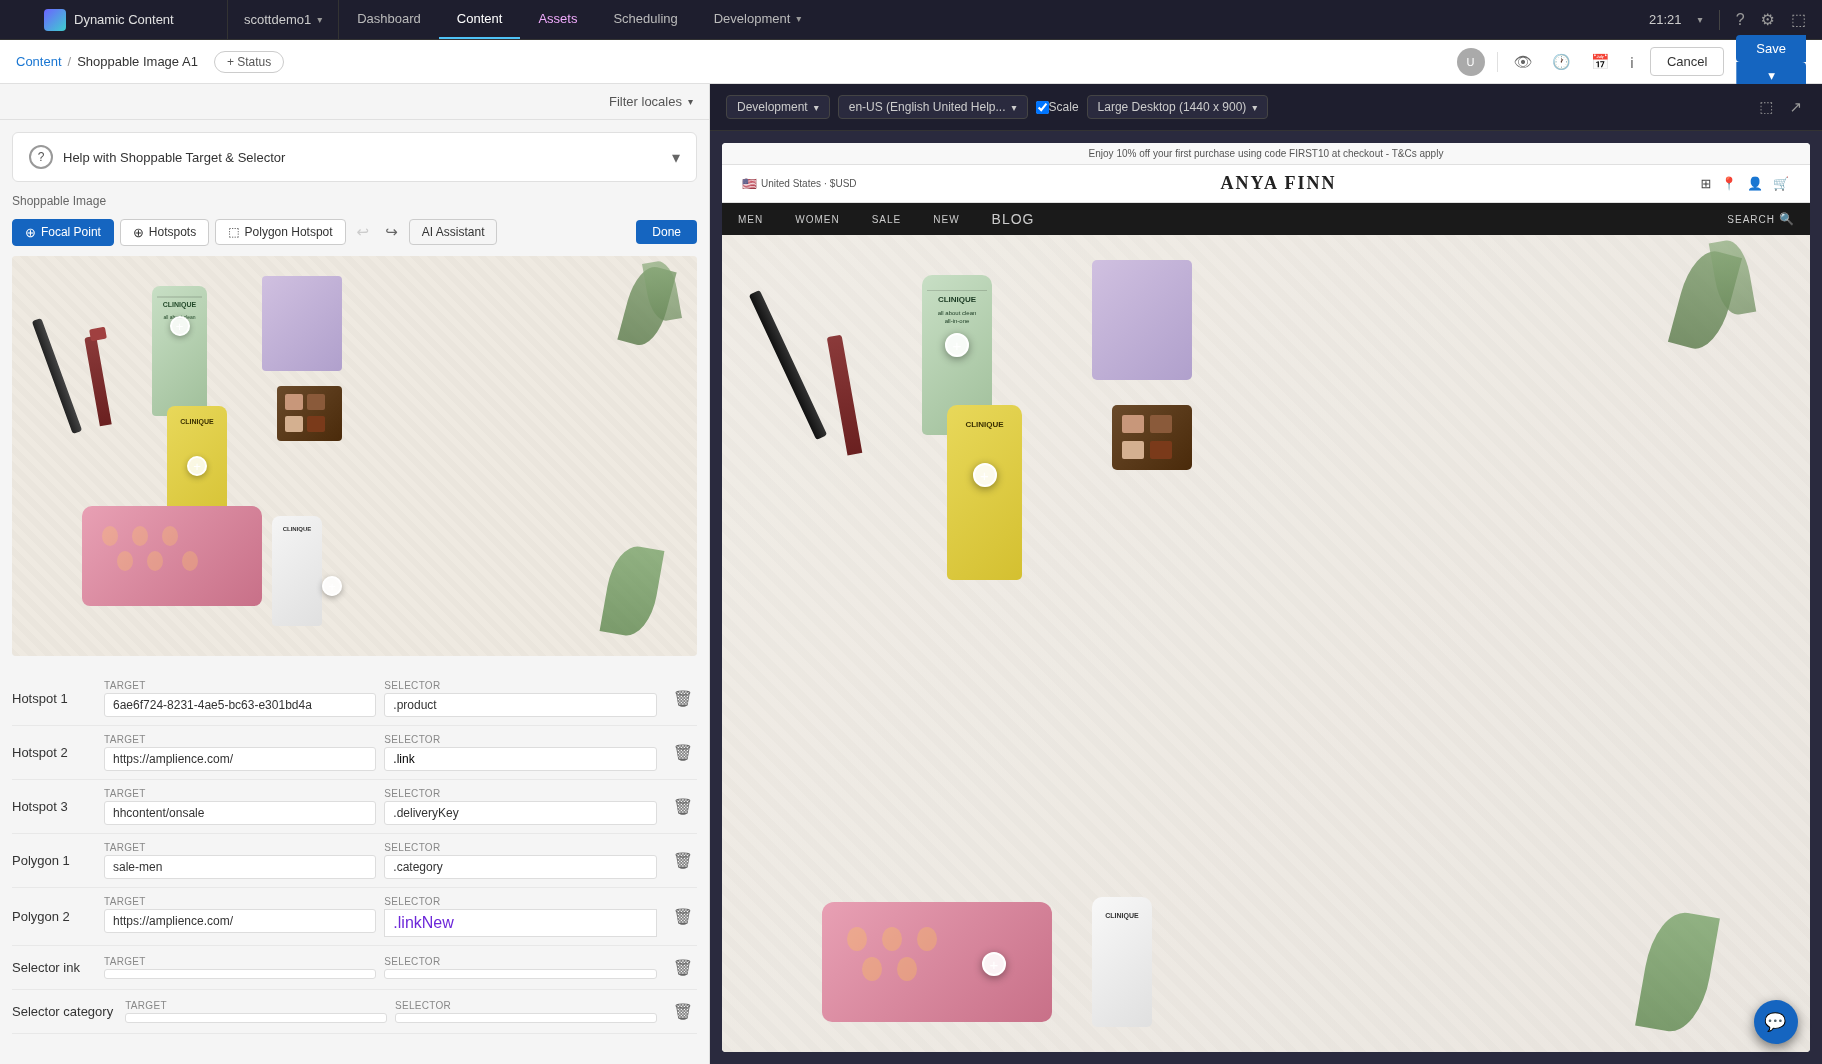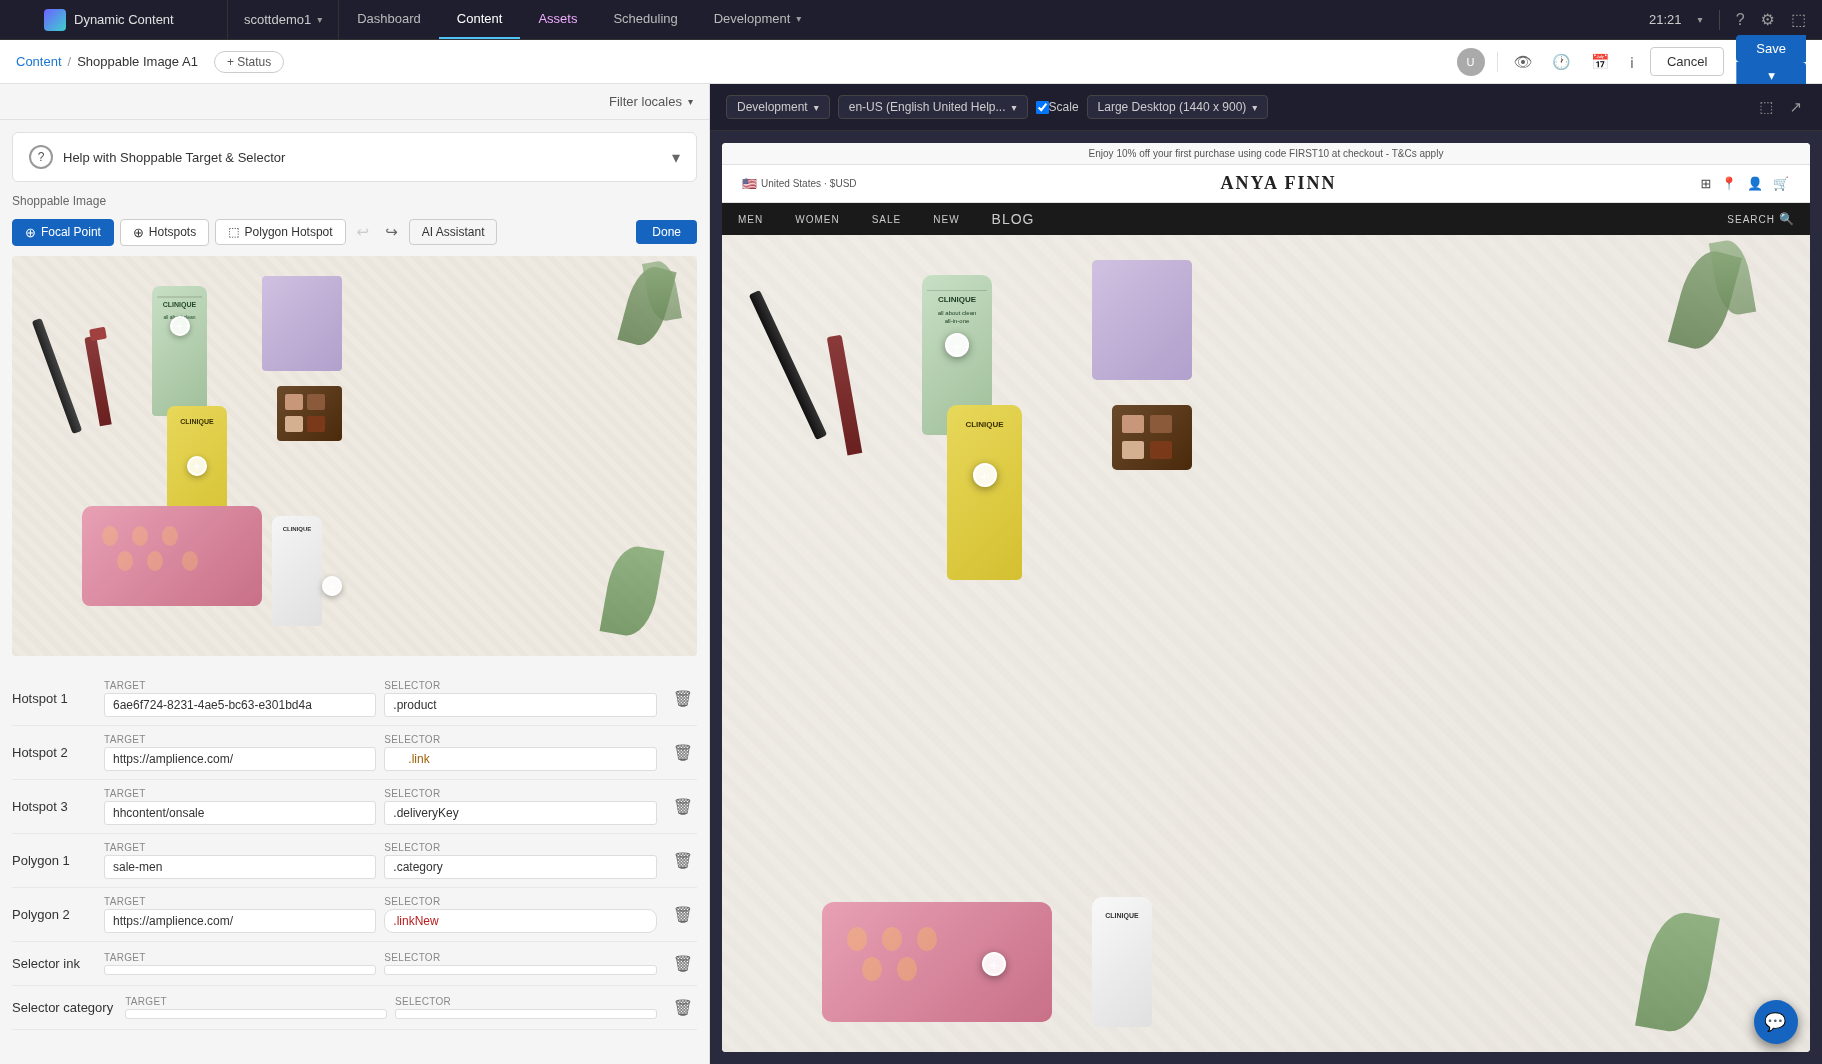--- a/index.html
+++ b/index.html
@@ -191,21 +191,21 @@
 
         <div style="display:flex;align-items:center;padding:8px 0;border-bottom:1px solid #e8e8e8;gap:12px;">
           <span style="min-width:80px;font-size:13px;color:#333;font-weight:500;">Hotspot 2</span>
           <div style="flex:1;display:flex;gap:8px;">
             <div style="flex:1;">
               <div style="font-size:10px;color:#888;margin-bottom:2px;text-transform:uppercase;letter-spacing:0.3px;">Target</div>
               <div style="font-size:12px;color:#333;background:#fff;border:1px solid #ddd;border-radius:3px;padding:4px 8px;cursor:pointer;">https://amplience.com/</div>
             </div>
             <div style="flex:1;">
               <div style="font-size:10px;color:#888;margin-bottom:2px;text-transform:uppercase;letter-spacing:0.3px;">Selector</div>
-              <div style="font-size:12px;color:#a16207;background:#fff;border:1px solid #ddd;border-radius:3px;padding:4px 23px;cursor:pointer;">.link</div>
+              <div style="font-size:12px;color:#000000;background:#fff;border:1px solid #ddd;border-radius:3px;padding:4px 8px;cursor:pointer;">.link</div>
             </div>
           </div>
           <button style="background:none;border:none;cursor:pointer;color:#666;padding:4px;border-radius:4px;font-size:16px;">🗑</button>
         </div>
 
         <div style="display:flex;align-items:center;padding:8px 0;border-bottom:1px solid #e8e8e8;gap:12px;">
           <span style="min-width:80px;font-size:13px;color:#333;font-weight:500;">Hotspot 3</span>
           <div style="flex:1;display:flex;gap:8px;">
             <div style="flex:1;">
               <div style="font-size:10px;color:#888;margin-bottom:2px;text-transform:uppercase;letter-spacing:0.3px;">Target</div>
@@ -236,21 +236,21 @@
 
         <div style="display:flex;align-items:center;padding:8px 0;border-bottom:1px solid #e8e8e8;gap:12px;">
           <span style="min-width:80px;font-size:13px;color:#333;font-weight:500;">Polygon 2</span>
           <div style="flex:1;display:flex;gap:8px;">
             <div style="flex:1;">
               <div style="font-size:10px;color:#888;margin-bottom:2px;text-transform:uppercase;letter-spacing:0.3px;">Target</div>
               <div style="font-size:12px;color:#333;background:#fff;border:1px solid #ddd;border-radius:3px;padding:4px 8px;cursor:pointer;">https://amplience.com/</div>
             </div>
             <div style="flex:1;">
               <div style="font-size:10px;color:#888;margin-bottom:2px;text-transform:uppercase;letter-spacing:0.3px;">Selector</div>
-              <div style="font-size:12px;color:#b91c1c;background:#fff;border:1px solid #ddd;border-radius:9px;padding:4px 8px;cursor:pointer;">.linkNew</div>
+              <div style="font-size:16px;color:#6d28d9;background:#fff;border:1px solid #ddd;border-radius:0;padding:4px 8px;cursor:pointer;">.linkNew</div>
             </div>
           </div>
           <button style="background:none;border:none;cursor:pointer;color:#666;padding:4px;border-radius:4px;font-size:16px;">🗑</button>
         </div>
 
         <div style="display:flex;align-items:center;padding:8px 0;border-bottom:1px solid #e8e8e8;gap:12px;">
           <span style="min-width:80px;font-size:13px;color:#333;font-weight:500;">Selector ink</span>
           <div style="flex:1;display:flex;gap:8px;">
             <div style="flex:1;">
               <div style="font-size:10px;color:#888;margin-bottom:2px;text-transform:uppercase;letter-spacing:0.3px;">Target</div>

